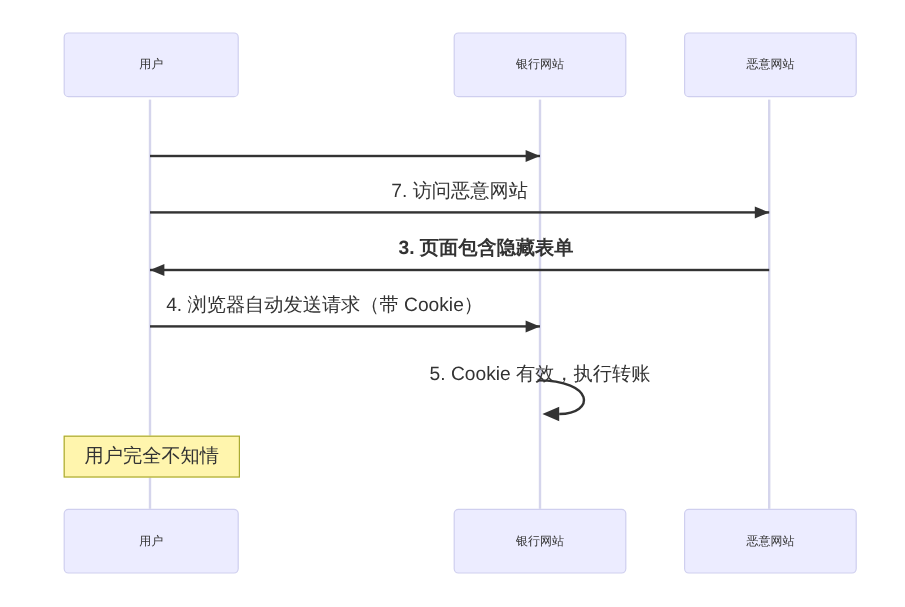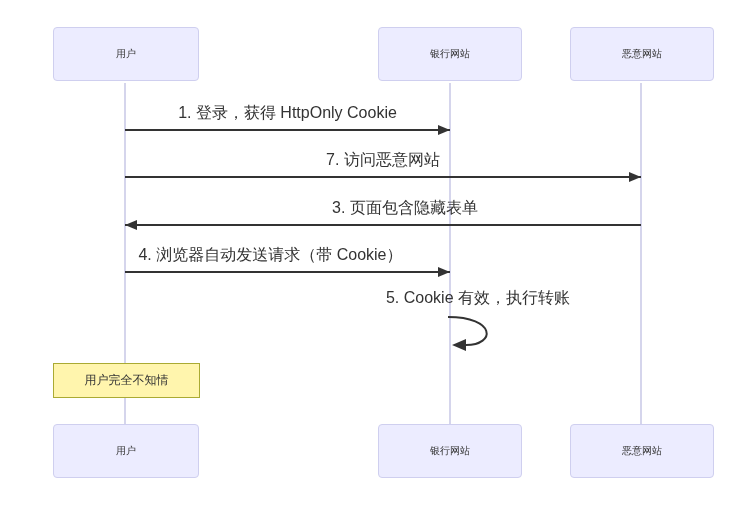--- a/index.html
+++ b/index.html
@@ -72,21 +72,21 @@
     border-bottom:5px solid transparent;
     border-right:12px solid var(--message_line);
   }
   .note-box{
     position:absolute;
     background:var(--note_fill);
     border:1px solid var(--note_border);
     display:flex;
     align-items:center;
     justify-content:center;
-    font-size:12px;
+    font-size:16px;
     color:var(--text);
     box-sizing:border-box;
     z-index:3;
   }
   .self-loop{
     position:absolute;
   }
 </style>
 </head>
 <body>
@@ -94,37 +94,36 @@
 <div class="diagram">
 
   <div class="lifeline" style="left:124px;"></div>
   <div class="lifeline" style="left:449px;"></div>
   <div class="lifeline" style="left:640px;"></div>
 
   <div class="actor-box" style="left:53px;top:27px;width:146px;">用户</div>
   <div class="actor-box" style="left:378px;top:27px;width:144px;">银行网站</div>
   <div class="actor-box" style="left:570px;top:27px;width:144px;">恶意网站</div>
 
-  <div class="msg-label" style="left:125px;top:103px;width:325px;">1. 登录，获得 HttpOnly Cookie</div>
   <div class="msg-line" style="left:125px;top:129px;width:325px;"></div>
   <div class="arrowhead-right" style="left:438px;top:125px;"></div>
 
   <div class="msg-label" style="left:125px;top:150px;width:516px;">7. 访问恶意网站</div>
   <div class="msg-line" style="left:125px;top:176px;width:516px;"></div>
   <div class="arrowhead-right" style="left:629px;top:172px;"></div>
 
-  <div class="msg-label" style="left:125px;top:198px;width:560px;">3. 页面包含隐藏表单</div>
+  <div class="msg-label" style="left:125px;top:198px;width:560px;font-weight:bold;">3. 页面包含隐藏表单</div>
   <div class="msg-line" style="left:125px;top:224px;width:516px;"></div>
   <div class="arrowhead-left" style="left:125px;top:220px;"></div>
 
   <div class="msg-label" style="left:125px;top:245px;width:291px;">4. 浏览器自动发送请求（带 Cookie）</div>
   <div class="msg-line" style="left:125px;top:271px;width:325px;"></div>
   <div class="arrowhead-right" style="left:438px;top:267px;"></div>
 
-  <div class="msg-label" style="left:330px;top:288px;width:240px;text-align:right;">5. Cookie 有效，执行转账</div>
+  <div class="msg-label" style="left:330px;top:303px;width:240px;">5. Cookie 有效，执行转账</div>
   <svg class="self-loop" style="left:444px;top:310px;" width="60" height="44" viewBox="0 0 60 44">
     <path d="M 4 7 C 52 7, 52 35, 22 35" fill="none" stroke="#333333" stroke-width="2"></path>
     <polygon points="8,35 22,29 22,41" fill="#333333"></polygon>
   </svg>
 
   <div class="note-box" style="left:53px;top:363px;width:147px;height:35px;">用户完全不知情</div>
 
   <div class="actor-box" style="left:53px;top:424px;width:146px;">用户</div>
   <div class="actor-box" style="left:378px;top:424px;width:144px;">银行网站</div>
   <div class="actor-box" style="left:570px;top:424px;width:144px;">恶意网站</div>

